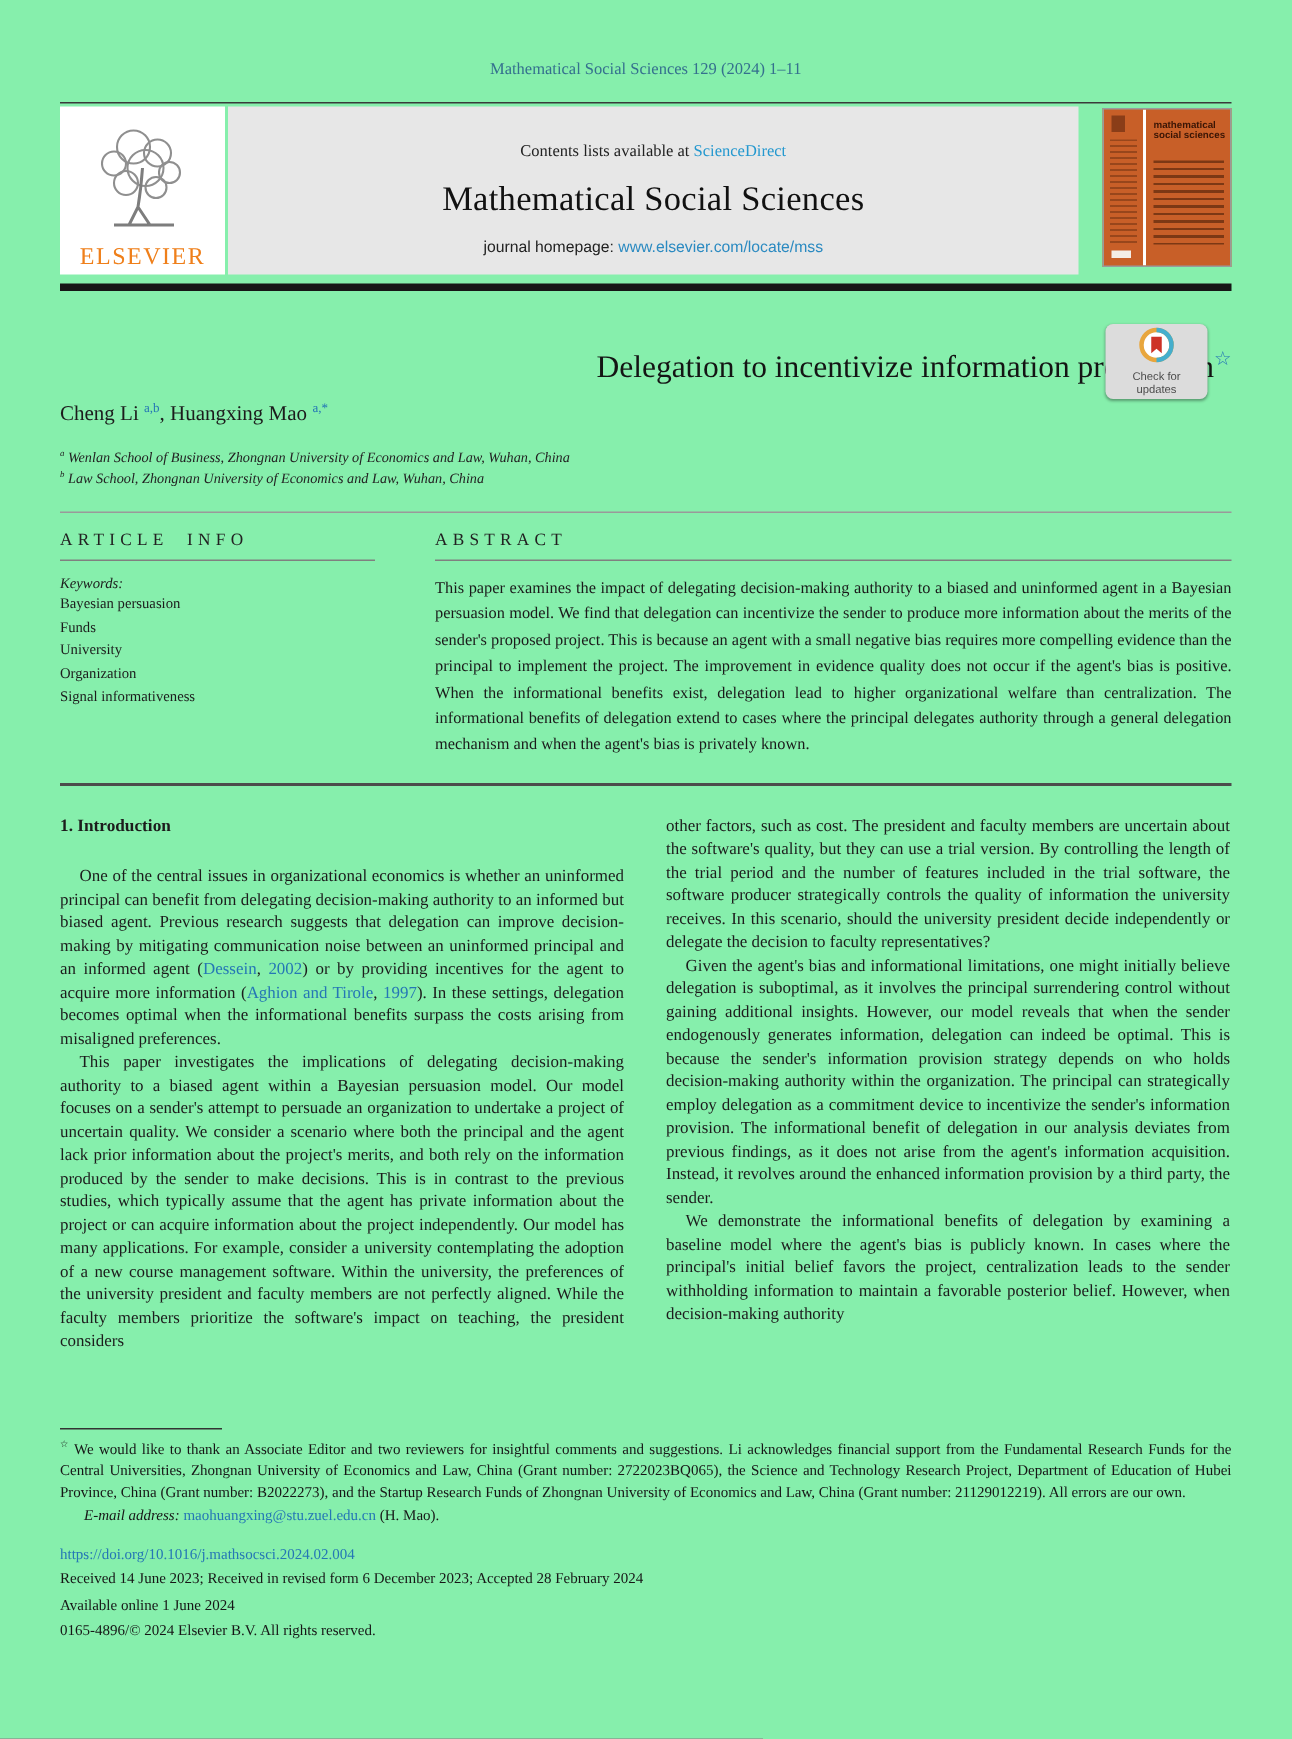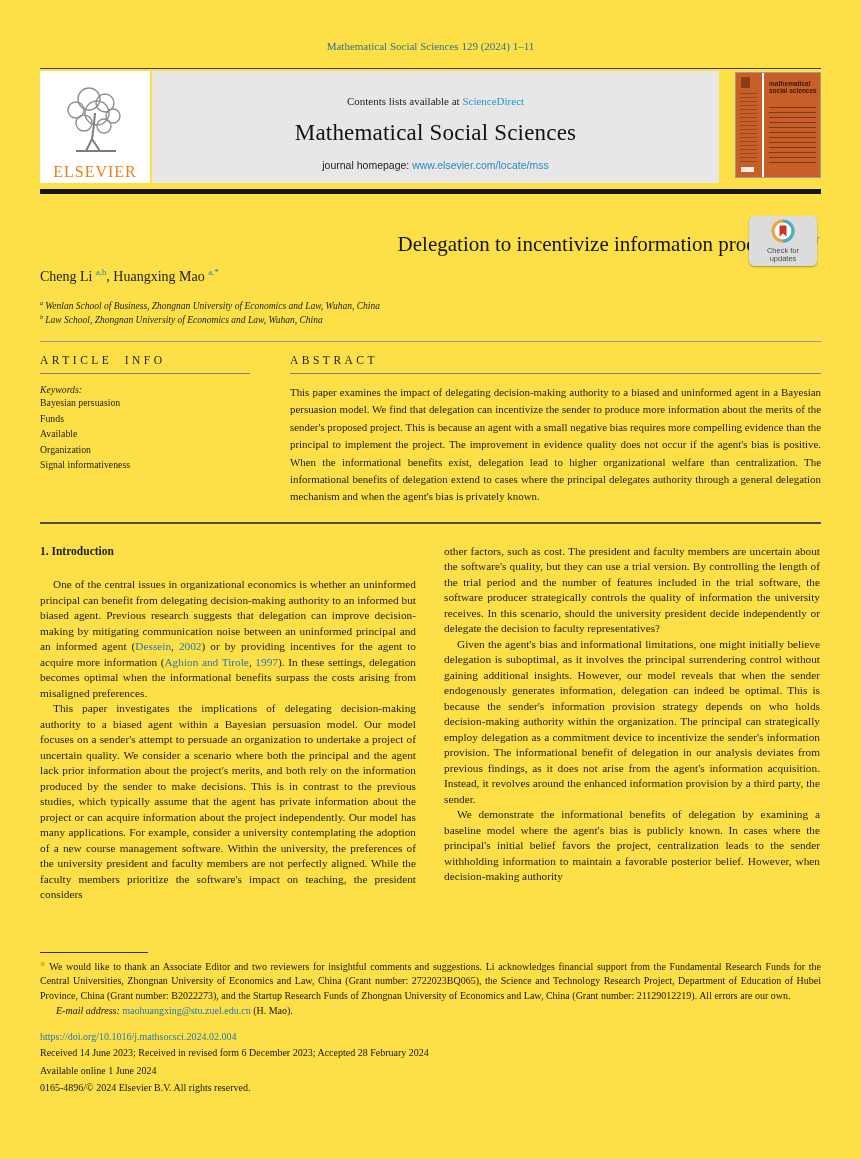--- a/index.html
+++ b/index.html
@@ -1,19 +1,19 @@
 <!DOCTYPE html>
 <html><head>
 <meta charset="utf-8">
 <style>
   * { margin:0; padding:0; box-sizing:border-box; }
   html,body { background:#888; }
   .page {
     position:relative; width:861px; height:1159px; margin:0 auto;
-    background:#fde047; overflow:hidden;
+    background:#86efac; overflow:hidden;
     font-family:"Liberation Serif","DejaVu Serif",serif; color:#1c1c1c;
   }
   .lnk { color:#2577b5; }
   sup { font-size:0.62em; vertical-align:super; line-height:0; }
   em { font-style:italic; }
 
   
   .jref { padding-top:40px; text-align:center; font-size:11px; color:#35708e; }
   .rule-thin  { margin:16px 40px 0; border-top:1px solid #3a3a3a; }
   .banner { margin:2px 40px 0; height:112px; display:flex; align-items:stretch; }
@@ -36,21 +36,21 @@
   .cover-list { position:absolute; left:33px; top:34px; width:47px; height:56px;
     background:repeating-linear-gradient(to bottom, rgba(62,24,4,.55) 0 1.5px, rgba(62,24,4,0) 1.5px 5px); }
   .cover-sidebar { position:absolute; left:4px; top:20px; width:18px; height:70px;
     background:repeating-linear-gradient(to bottom, rgba(62,24,4,.35) 0 1px, rgba(62,24,4,0) 1px 4px); }
   .cover-minibox { position:absolute; left:5px; bottom:5px; width:13px; height:5px; background:#f4ede6; }
   .rule-black { margin:6px 40px 0; height:5px; background:#161616; }
 
   
   .title-wrap { margin:38px 40px 0; }
   .paper-title { font-size:21px; font-weight:normal; color:#141414;text-align:right; }
-  .badge { position:absolute; right:44px; top:216px; width:68px; height:50px;
+  .badge { position:absolute; right:56px; top:216px; width:68px; height:50px;
     background:#dcdcdc; border-radius:5px; box-shadow:0 1px 2px rgba(0,0,0,.35);
     display:flex; flex-direction:column; align-items:center; justify-content:center; cursor:pointer; }
   .badge-text { font-family:"Liberation Sans",sans-serif; font-size:7.5px; line-height:8.5px; color:#4c4c4c; text-align:center; }
   .authors { margin:12px 40px 0; font-size:14px; }
   .affils { margin:14px 40px 0; font-size:9.5px; line-height:14px; font-style:italic; color:#222; }
   .rule-mid { margin:14px 40px 0; border-top:1px solid #9a9a9a; }
 
   
   .info-section { margin:12px 40px 0; display:flex; }
   .info-left { width:210px; flex:none; }
@@ -145,21 +145,21 @@
   <div class="rule-mid"></div>
 
   <div class="info-section">
     <div class="info-left">
       <div class="sec-head">ARTICLE INFO</div>
       <div class="head-rule"></div>
       <div class="kw-label">Keywords:</div>
       <div>
         <div class="kw-item">Bayesian persuasion</div>
         <div class="kw-item">Funds</div>
-        <div class="kw-item">Available</div>
+        <div class="kw-item">University</div>
         <div class="kw-item">Organization</div>
         <div class="kw-item">Signal informativeness</div>
       </div>
     </div>
     <div class="info-right">
       <div class="sec-head">ABSTRACT</div>
       <div class="head-rule"></div>
       <div class="abstract-text">This paper examines the impact of delegating decision-making authority to a biased and uninformed agent in a Bayesian persuasion model. We find that delegation can incentivize the sender to produce more information about the merits of the sender's proposed project. This is because an agent with a small negative bias requires more compelling evidence than the principal to implement the project. The improvement in evidence quality does not occur if the agent's bias is positive. When the informational benefits exist, delegation lead to higher organizational welfare than centralization. The informational benefits of delegation extend to cases where the principal delegates authority through a general delegation mechanism and when the agent's bias is privately known.</div>
     </div>
   </div>

